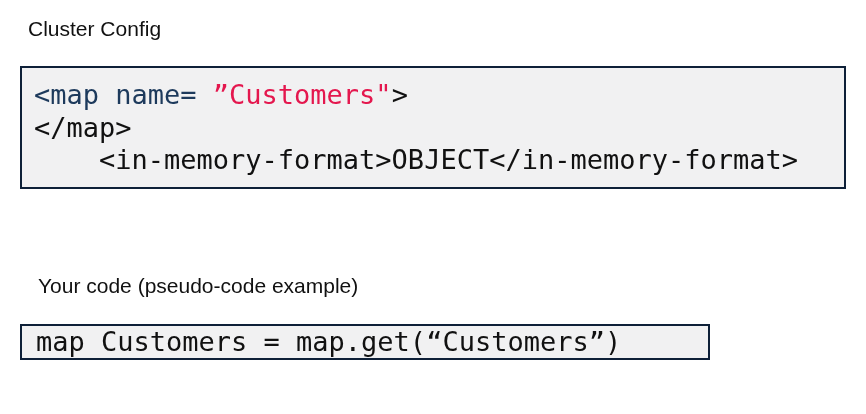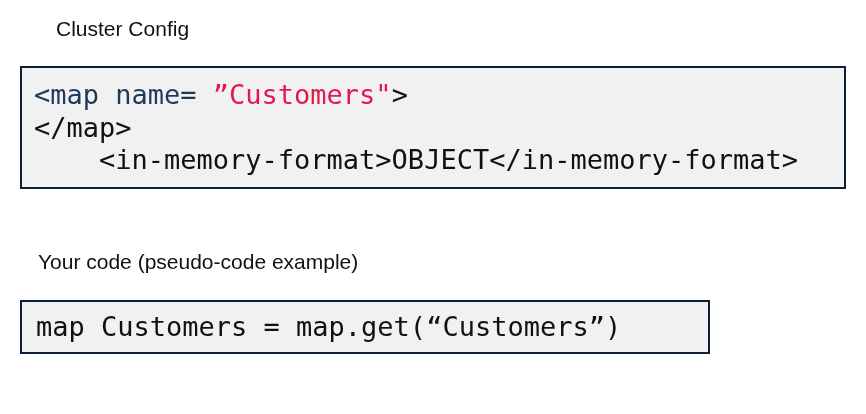--- a/index.html
+++ b/index.html
@@ -18,44 +18,44 @@
   .heading {
     margin: 0;
     padding: 0;
     font-size: 21px;
     line-height: 1.2;
     font-weight: 400;
     color: #111111;
     font-family: "Liberation Sans", sans-serif;
   }
   .h1 {
-    margin: 16px 0 0 56px;
+    margin: 16px 0 0 28px;
   }
   .h2 {
-    margin: 60px 0 0 38px;
+    margin: 84px 0 0 38px;
   }
   .code-block {
     box-sizing: border-box;
     margin: 0 0 0 20px;
     background: #f1f1f2;
     border: 2px solid #0e2038;
     font-family: "DejaVu Sans Mono", monospace;
     font-size: 27px;
     line-height: 1.2;
     color: #111111;
   }
   .block-1 {
     margin-top: 25px;
     width: 826px;
     padding: 11px 12px;
   }
   .block-2 {
     margin-top: 25px;
     width: 690px;
-    padding: 9px 14px;
+    padding: 0 14px;
   }
   .code-line {
     white-space: pre;
   }
   .tok-navy  { color: #1d3a5c; text-align: right; }
   .tok-red   { color: #e4174e; }
   .tok-black { color: #111111; }
 </style>
 </head>
 <body>

